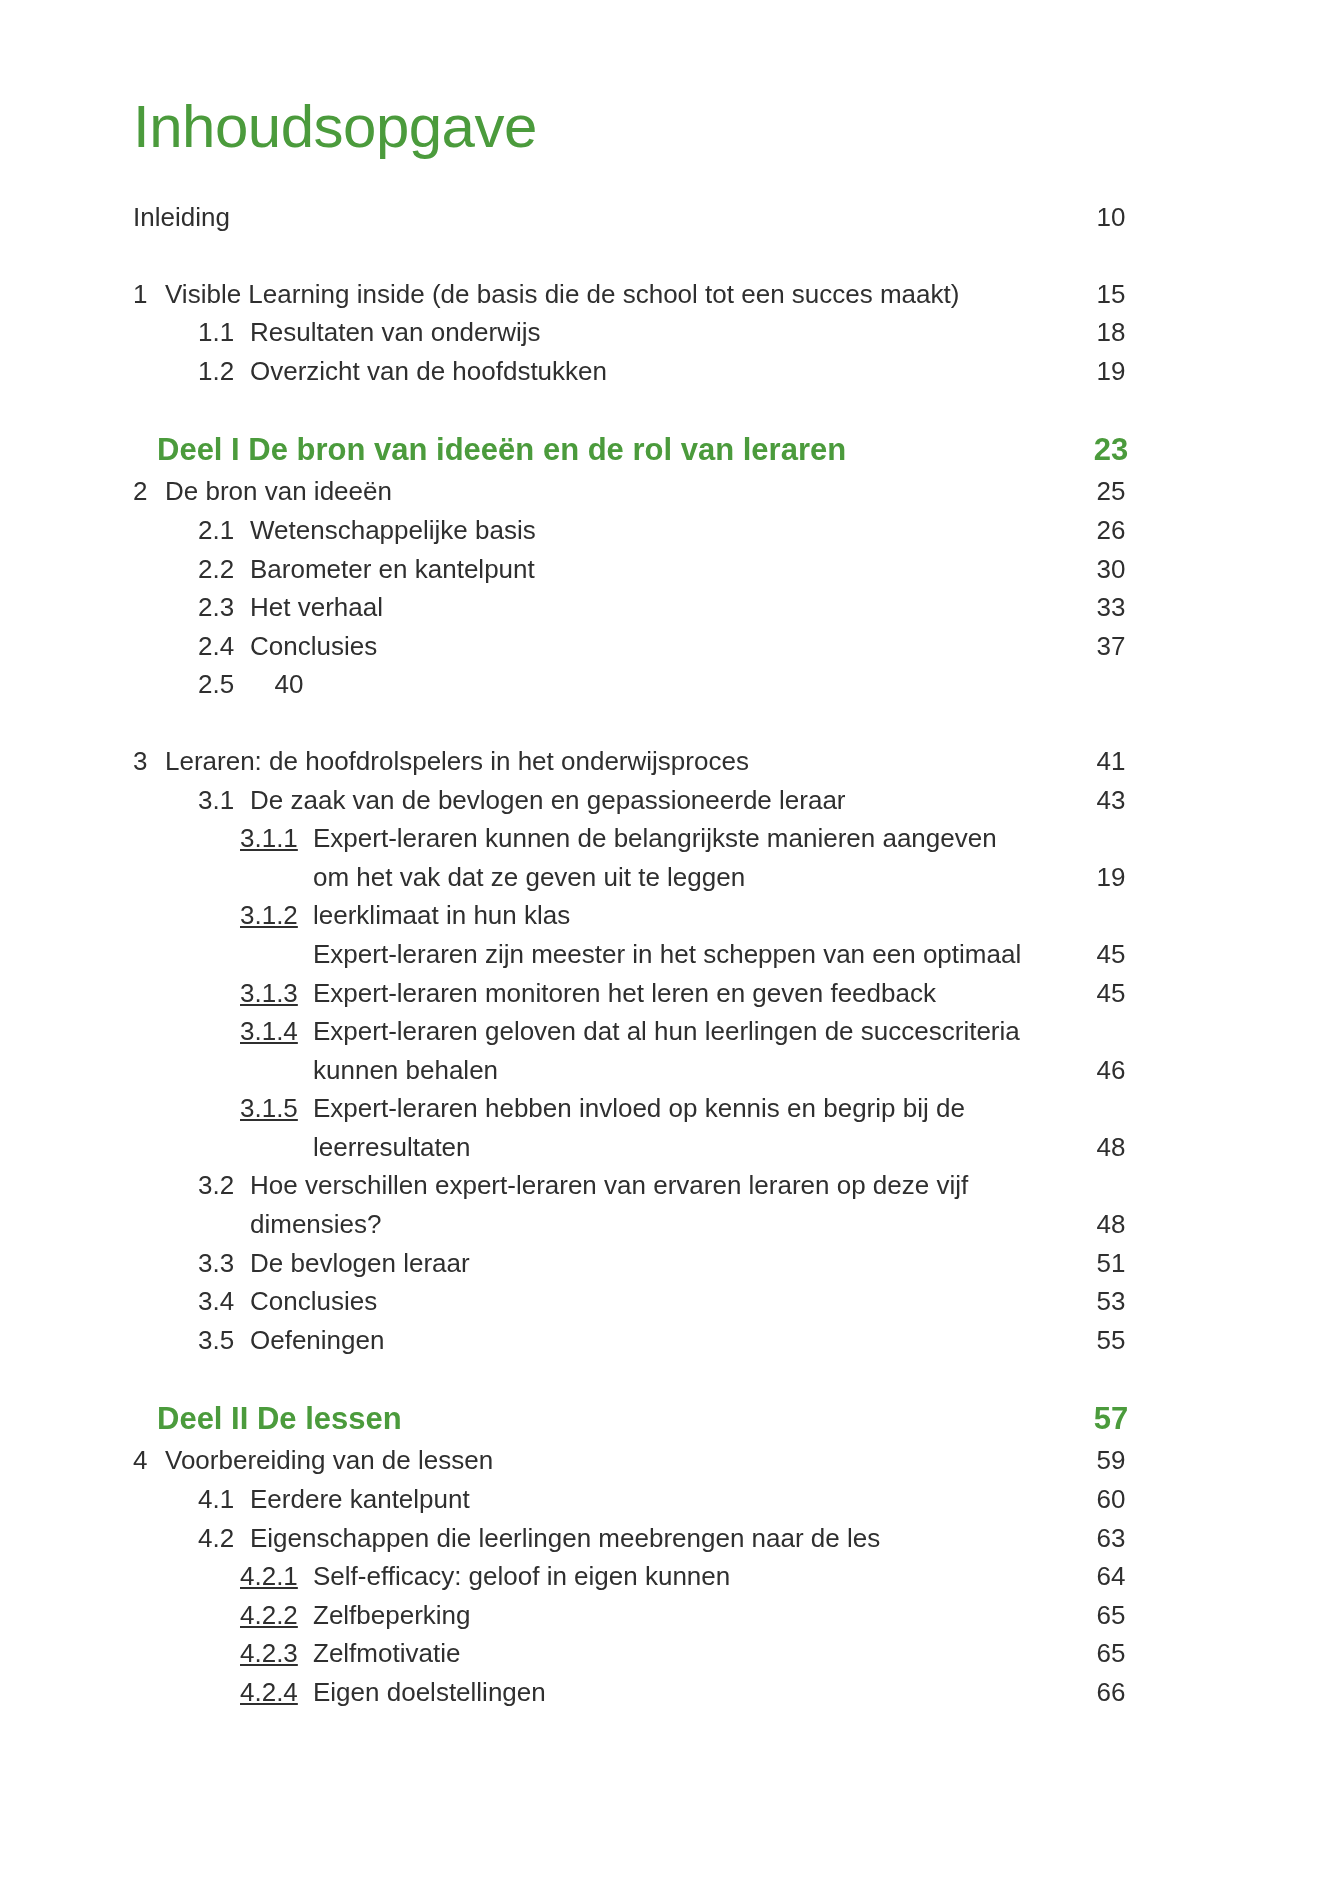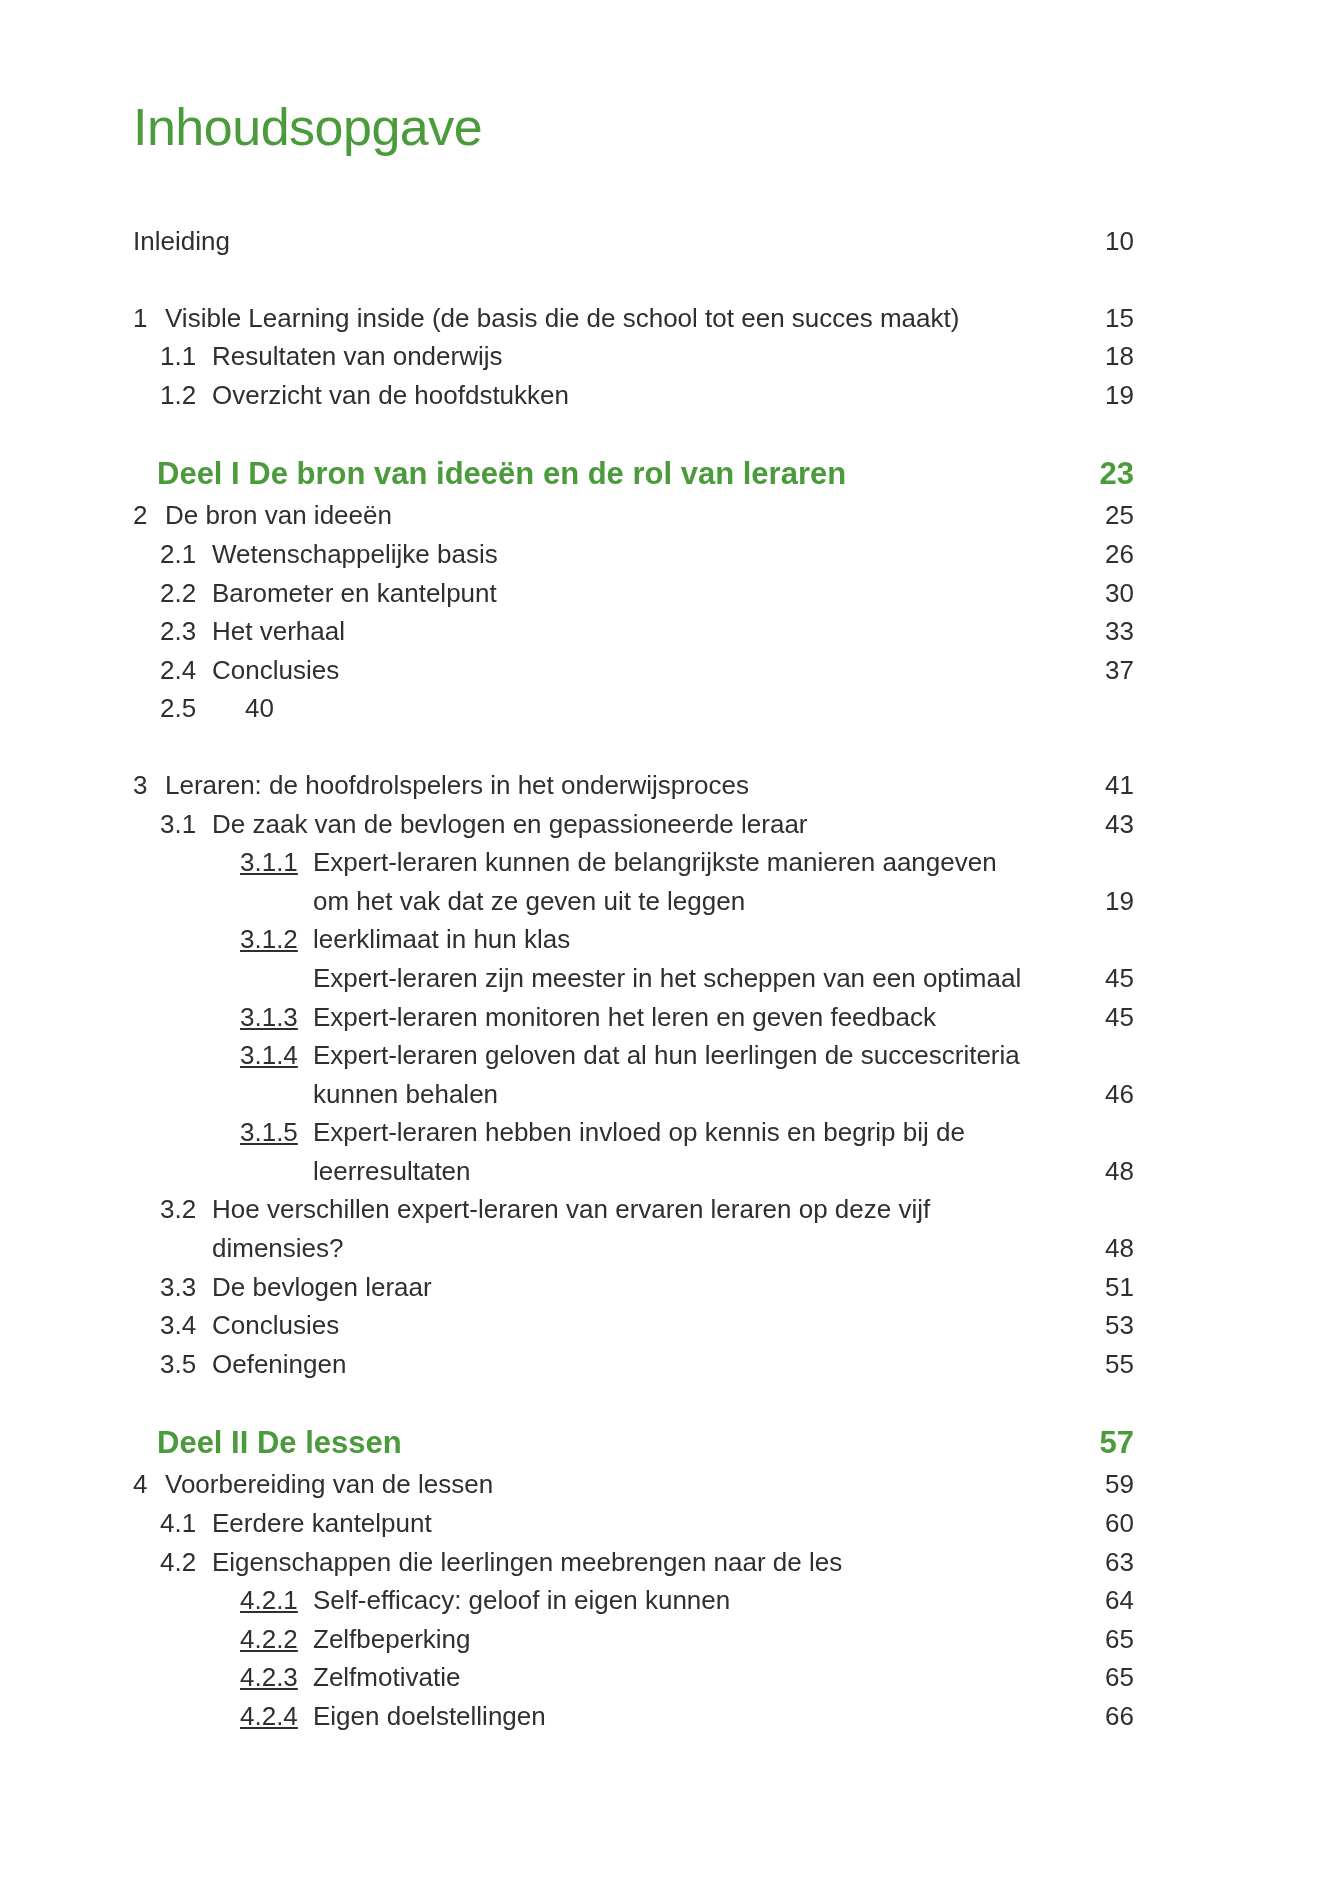--- a/index.html
+++ b/index.html
@@ -12,50 +12,50 @@
   body {
     font-family:"Liberation Sans","DejaVu Sans",sans-serif;
     color:var(--text);
   }
   .page {
     width:1343px; height:1896px;
     padding:96px 209px 0 133px;
     background:var(--bg);
   }
   .title {
-    font-size:52px;
+    font-size:60px;
     line-height:62px;
     font-weight:400;
     color:var(--green);
     letter-spacing:-0.5px;
-    margin-bottom:64px;
+    margin-bottom:40px;
   }
   .toc { display:block; }
   .row {
     display:flex;
     align-items:stretch;
     font-size:26px;
     line-height:38.6px;
     color:var(--text);
     gap:8px;
   }
   .row.gap { margin-top:38px; }
   .num { flex:0 0 auto; align-self:flex-start; }
   .chapter .num { width:24px; }
   .section { padding-left:27px; }
-  .section .num { width:44px; }
+  .section .num { width:44px;margin-left:38px; }
   .subsection { padding-left:107px; }
   .subsection .num { width:65px;text-decoration:underline; }
   .txt { flex:1 1 auto; }
   .pg {
     flex:0 0 auto;
     align-self:flex-end;
     margin-left:16px;
     min-width:46px;
-    text-align:right;
+    text-align:center;
   }
   .part {
     color:var(--green);
     font-weight:600;
     font-size:31px;
     line-height:44px;
     margin-left:24px;
   }
   .part .pg { font-weight:600; }
 </style>

